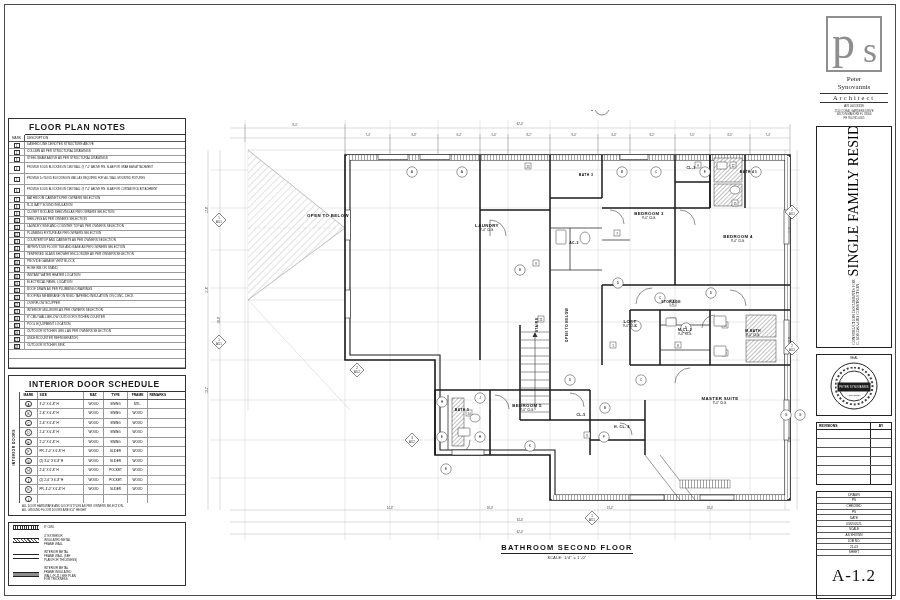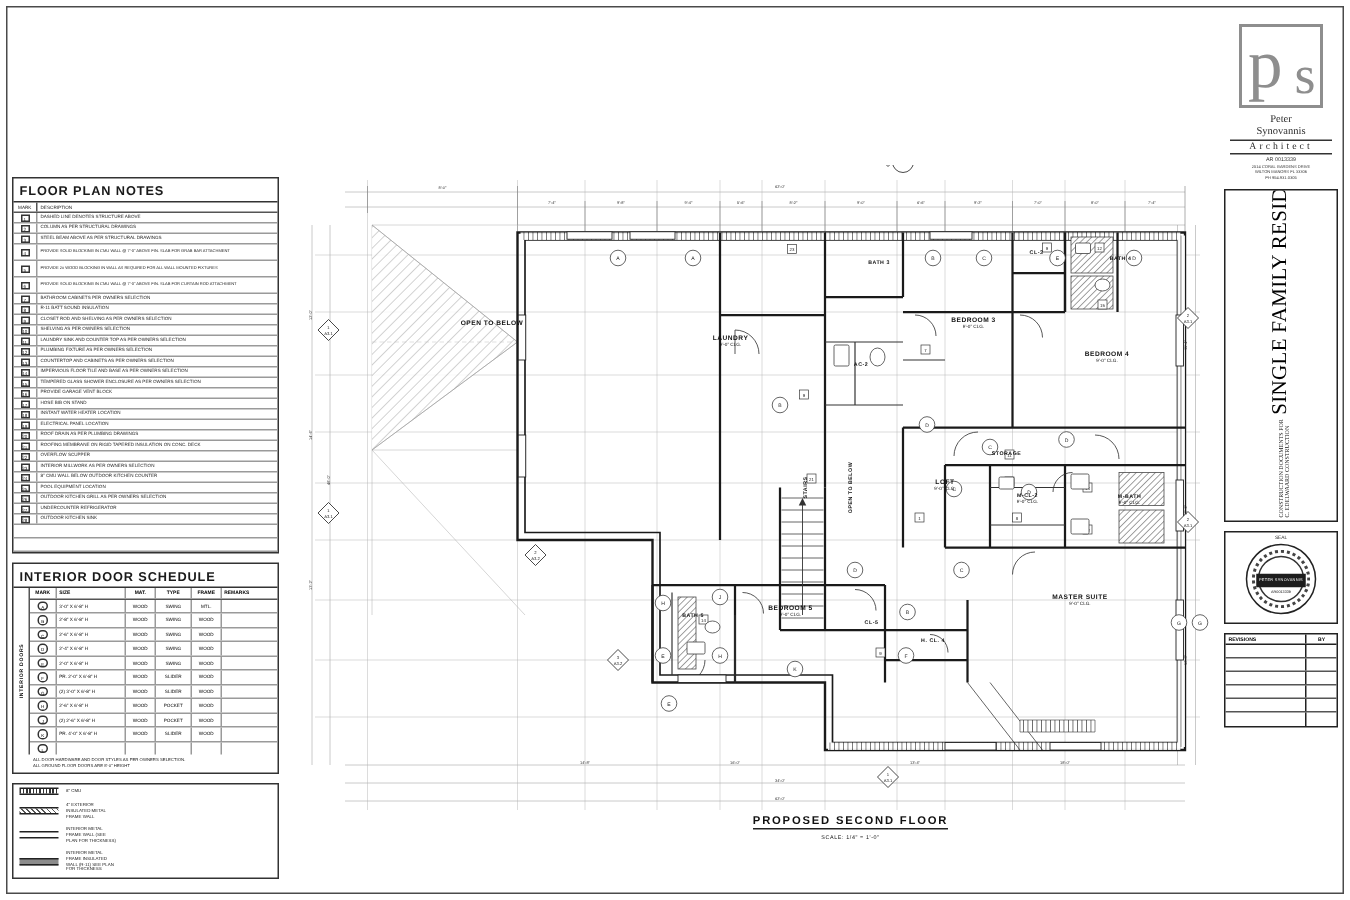--- a/index.html
+++ b/index.html
@@ -31,20 +31,21 @@
     background: #fff;
     margin-bottom: 6px;
   }
   .panel-title {
     font-size: 8.5px;
     font-weight: bold;
     letter-spacing: 0.6px;
     padding: 3px 4px 2px 4px;
     border-bottom: 1px solid #333;
     color: #1a1a1a;
+    margin-left: 16px;
   }
   .notes-head {
     display: flex;
     font-size: 3.1px;
     border-bottom: 1px solid #555;
     color: #222;
   }
   .notes-head .c1 { width: 16px; border-right: 1px solid #555; padding: 1px 1px; text-align:center;}
   .notes-head .c2 { flex: 1; padding: 1px 2px; }
   .note-row {
@@ -1088,21 +1089,21 @@
         <div class="plan-label small" style="left: 563px; top: 223px;"><span>M-BATH</span><span class="sub">9'-0" CLG.</span></div>
         <div class="plan-label" style="left: 530px; top: 290px;"><span>MASTER SUITE</span><span class="sub">9'-0" CLG.</span></div>
         <div class="plan-label" style="left: 337px; top: 297px;"><span>BEDROOM 5</span><span class="sub">9'-0" CLG.</span></div>
         <div class="plan-label small" style="left: 272px; top: 300px;"><span>BATH 5</span></div>
         <div class="plan-label small" style="left: 391px; top: 305px;"><span>CL-5</span></div>
         <div class="plan-label small" style="left: 432px; top: 317px;"><span>H. CL. 4</span></div>
       </div>
   </div>
 
   <div class="title-block-bottom">
-    <div class="tb-main">PROPOSED SECOND FLOOR</div>
+    <div class="tb-main">BATHROOM SECOND FLOOR</div>
     <div class="tb-scale">SCALE: 1/4" = 1'-0"</div>
   </div>
 
   <div class="right-col">
 
     <div class="logo-box">
       <span class="logo-p">p</span>
       <span class="logo-s">s</span>
     </div>
     <div class="arch-name">
@@ -1164,15 +1165,31 @@
             <div class="rc1"></div>
             <div class="rc2"></div>
           </div>
           <div class="rev-row">
             <div class="rc1"></div>
             <div class="rc2"></div>
           </div>
         </div>
     </div>
 
+    <div class="info-box">
+      <div id="info-body">
+          <div class="info-row">DRAWN</div>
+          <div class="info-row val">PS</div>
+          <div class="info-row">CHECKED</div>
+          <div class="info-row val">PS</div>
+          <div class="info-row">DATE</div>
+          <div class="info-row val">03/05/2021</div>
+          <div class="info-row">SCALE</div>
+          <div class="info-row val">AS SHOWN</div>
+          <div class="info-row">JOB NO.</div>
+          <div class="info-row val">21-03</div>
+          <div class="info-row">SHEET</div>
+        </div>
+      <div class="sheet-no">A-1.2</div>
+    </div>
 
   </div>
 </div>
 
 </body></html>

